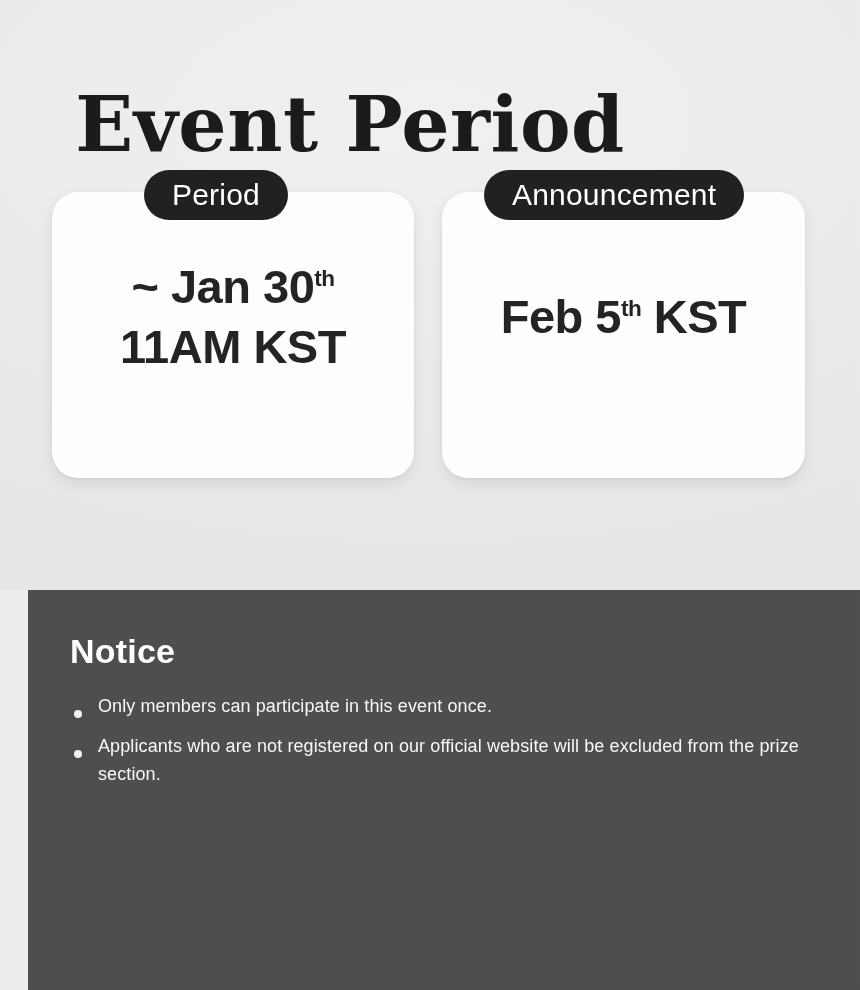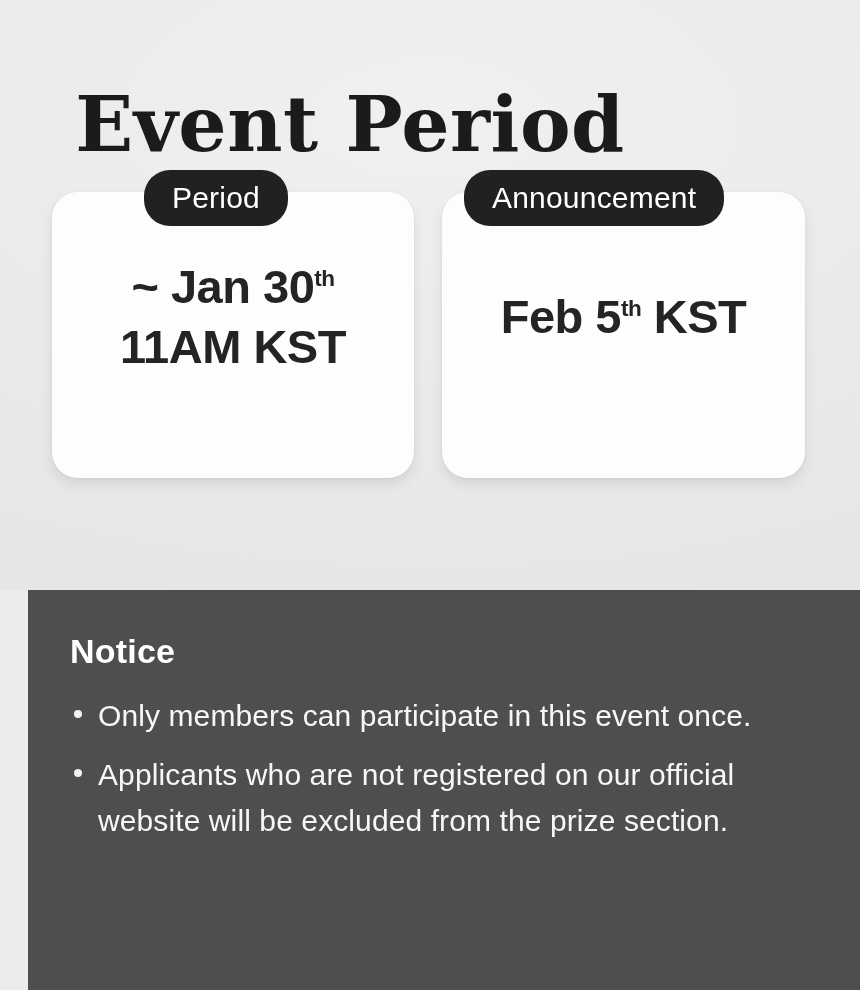--- a/index.html
+++ b/index.html
@@ -102,37 +102,37 @@
     font-size: .48em;
     vertical-align: super;
     font-weight: 700;
     line-height: 0;
     text-align: right;
   }
 
   .badge {
     position: absolute;
     top: 0;
-    height: 56px;
+    height: 50px;
     background: #212124;
     border-radius: 26px;
     color: #ffffff;
     font-size: 30px;
     font-weight: 400;
     letter-spacing: 0.2px;
     display: flex;
     align-items: center;
     justify-content: center;
     padding: 0 28px;
     box-sizing: border-box;
     z-index: 4;
     white-space: nowrap;
   }
   .badge.b-left  { left: 92px; }
-  .badge.b-right { left: 22px; }
+  .badge.b-right { left: 42px; }
 
   
   .notice-section {
     position: relative;
     flex: 1 1 auto;
     background: #4e4e4e;
     padding: 42px 42px 0 42px;
     box-sizing: border-box;
     color: #ffffff;
     margin-left: 28px;
@@ -148,21 +148,21 @@
   }
 
   .notice-list {
     list-style: none;
     margin: 0;
     padding: 0;
   }
   .notice-item {
     position: relative;
     padding-left: 28px;
-    font-size: 30px;
+    font-size: 18px;
     font-weight: 400;
     line-height: 1.55;
     letter-spacing: 0.1px;
     color: #f7f7f7;
     margin-bottom: 12px;
     max-width: 770px;
   }
   .notice-item .dot {
     position: absolute;
     left: 4px;

